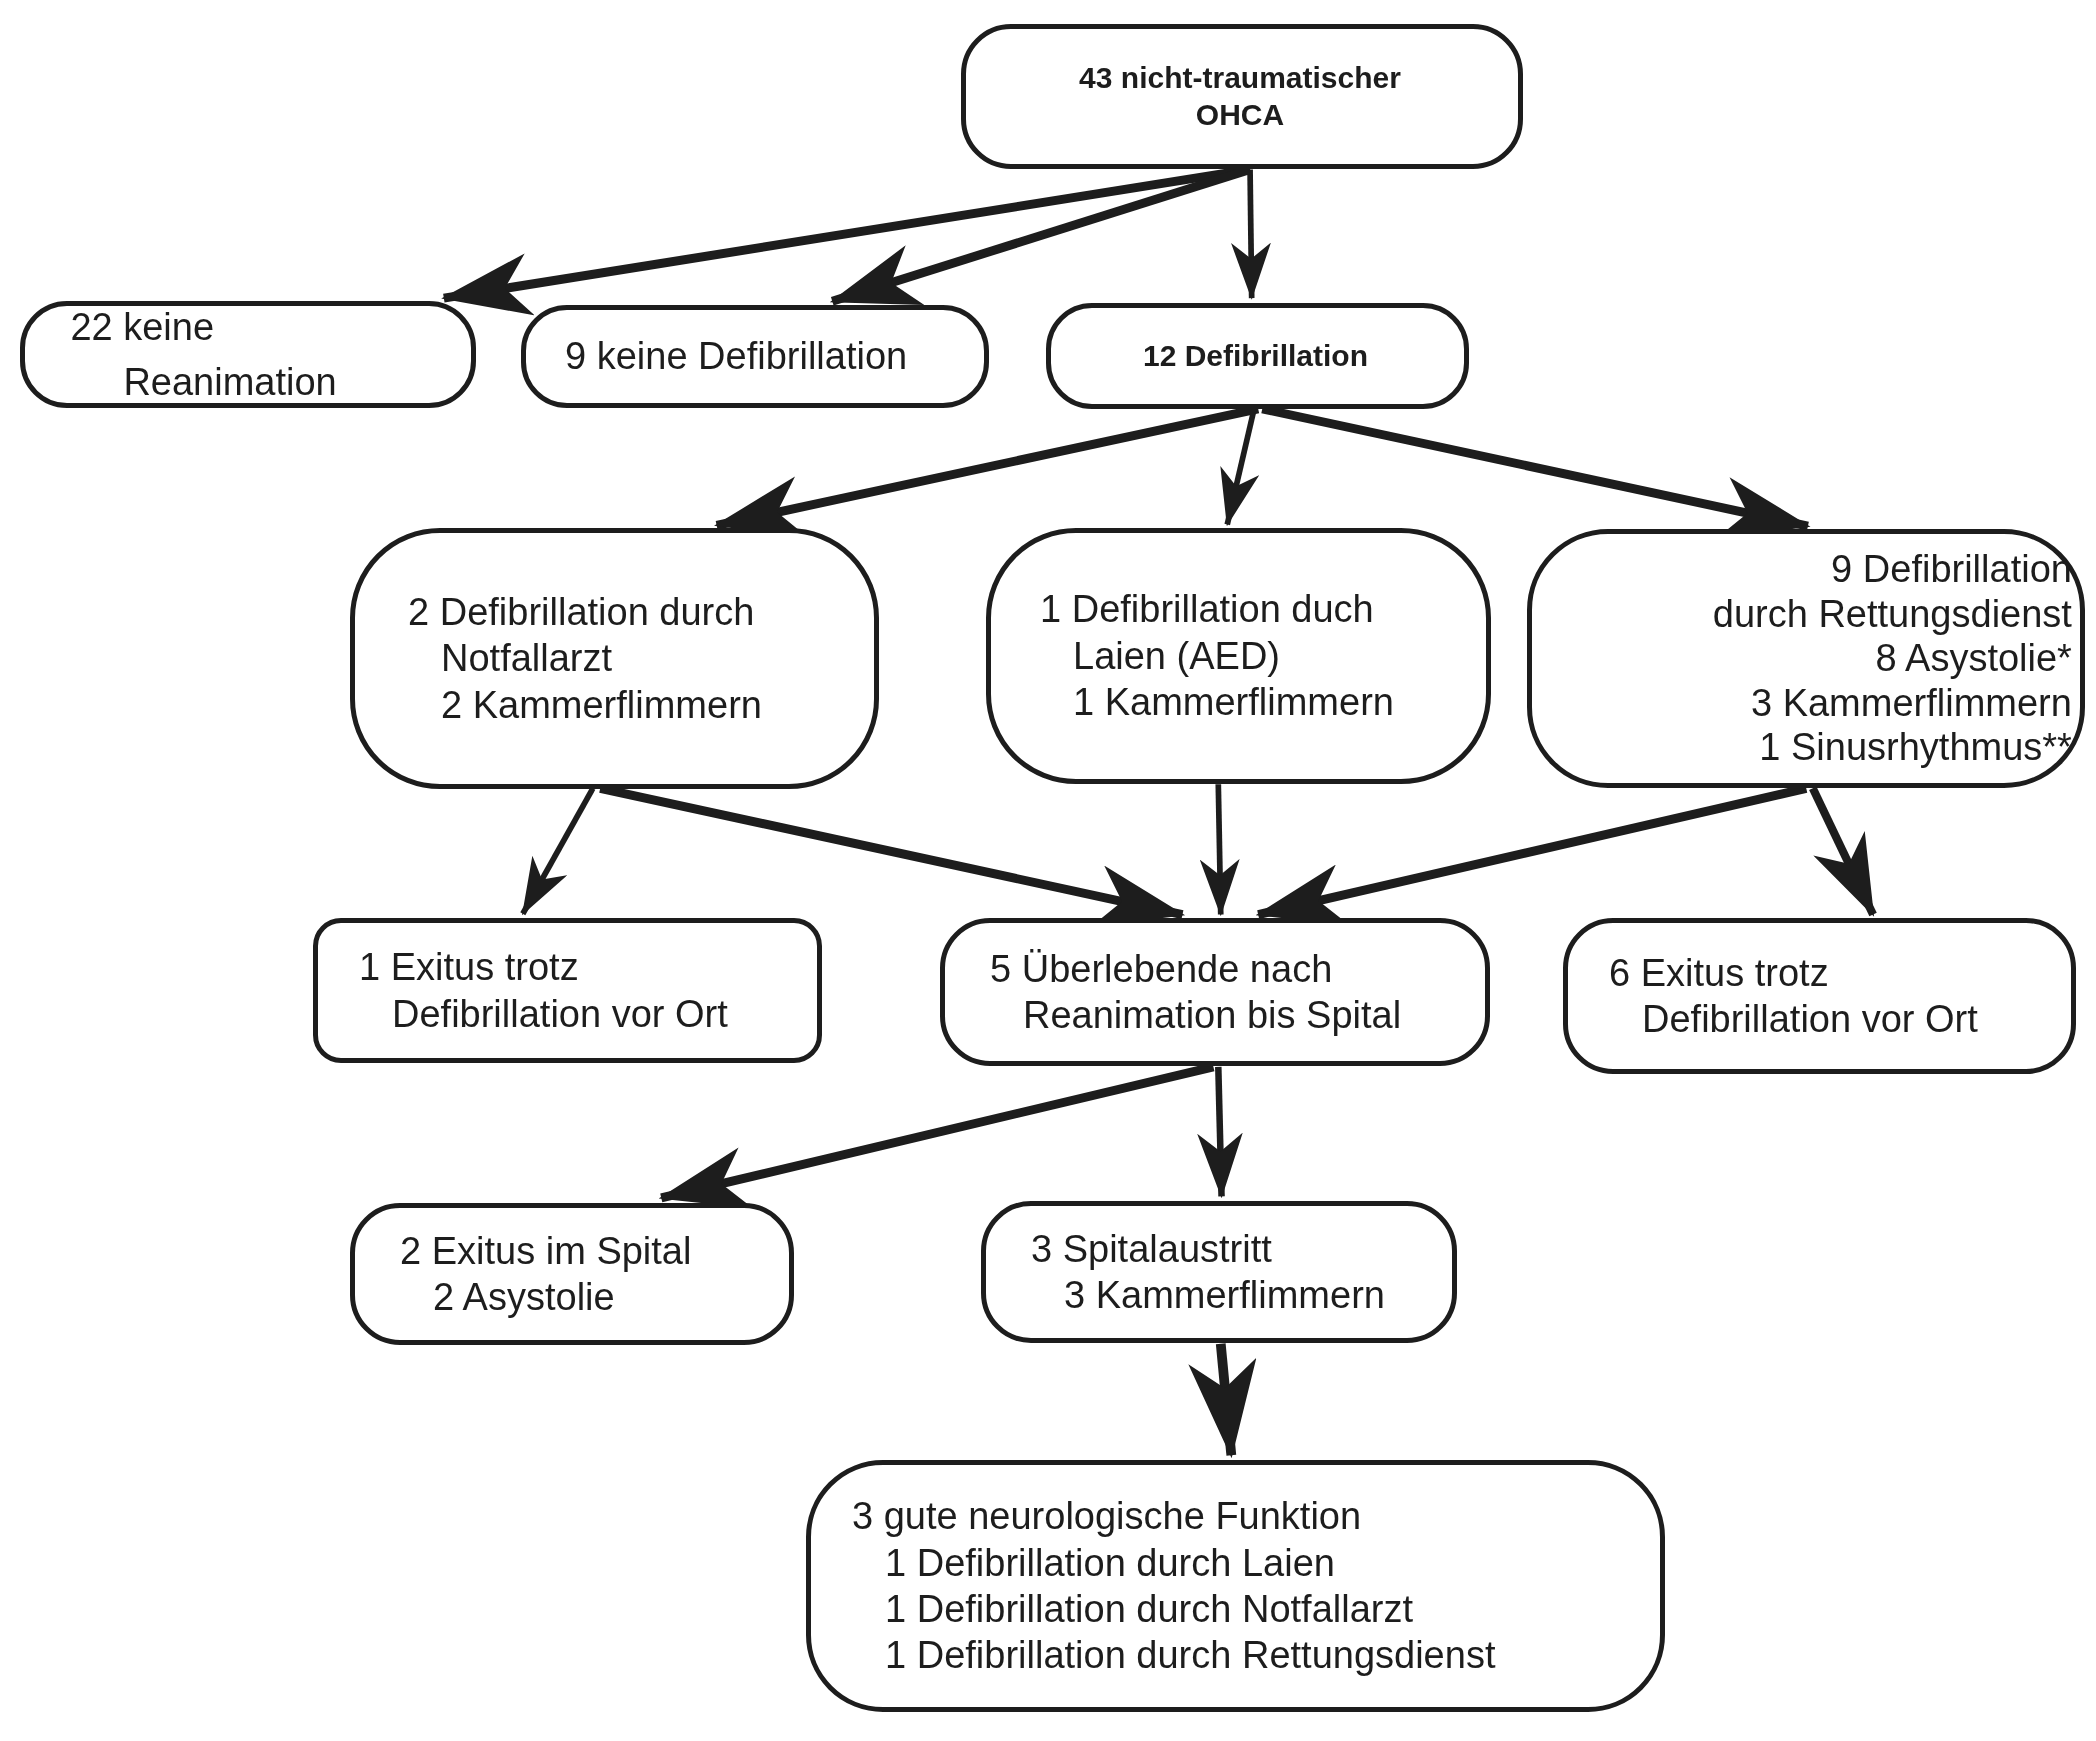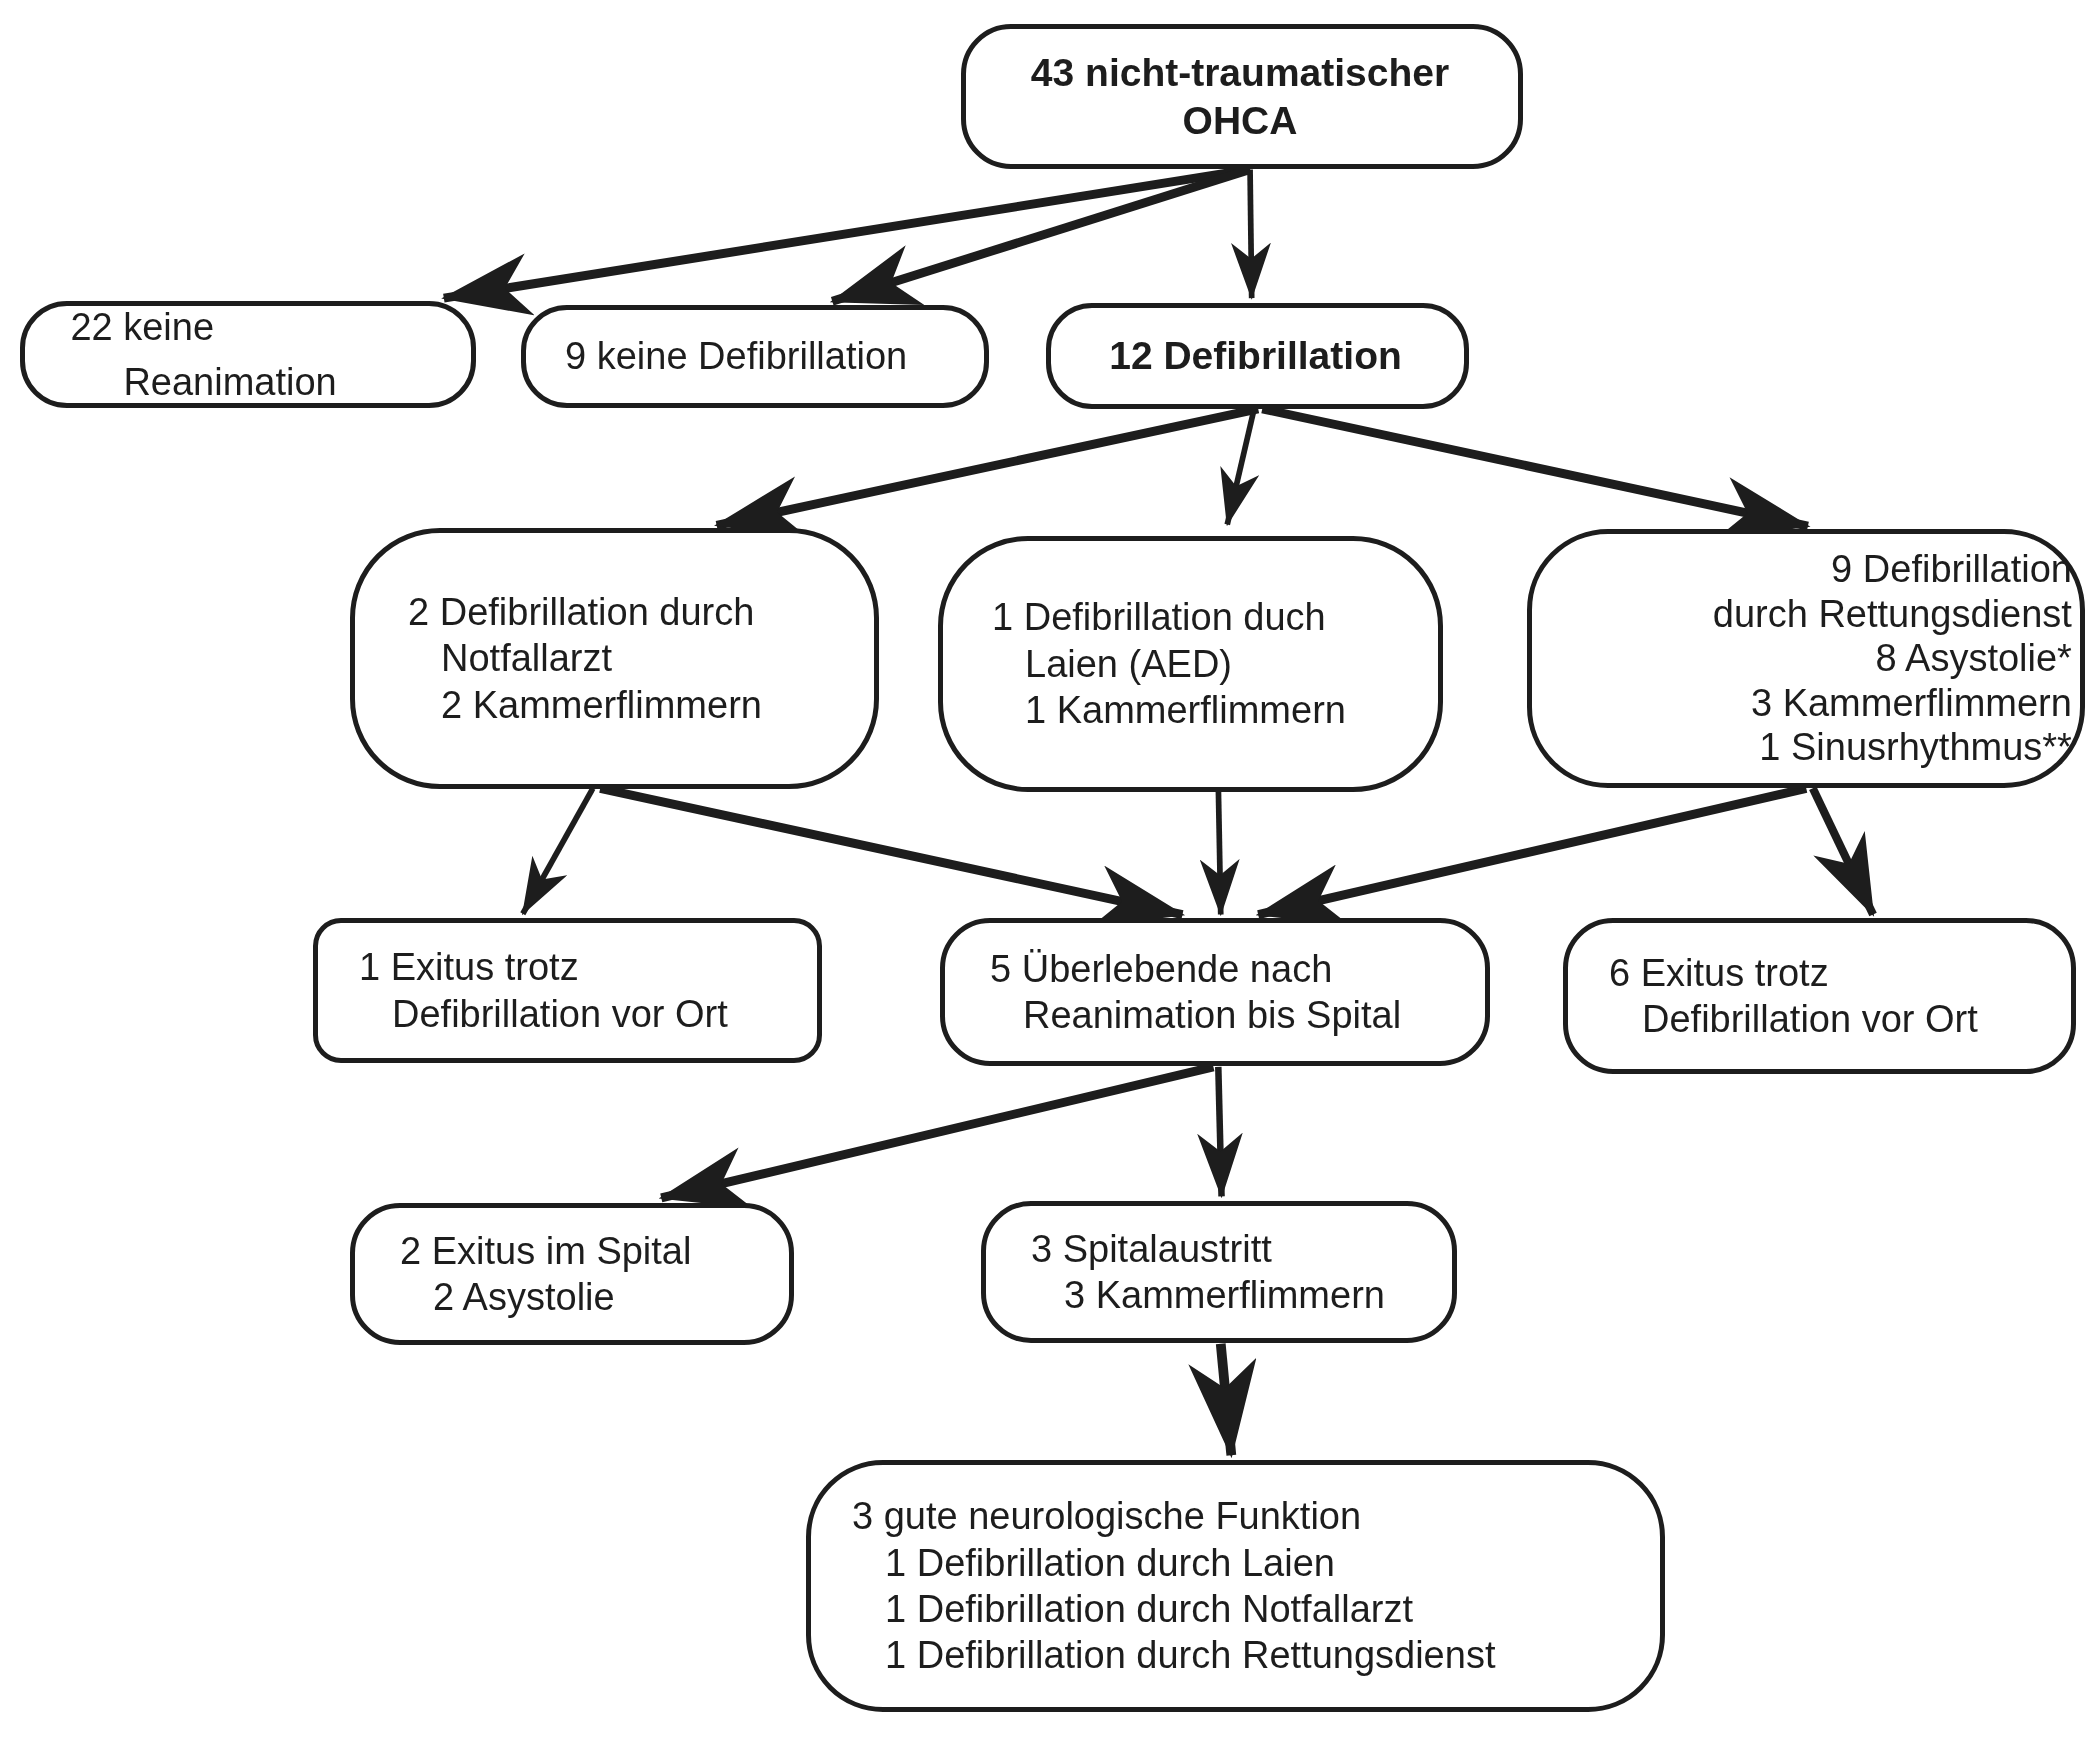--- a/index.html
+++ b/index.html
@@ -25,21 +25,21 @@
     display: flex;
     flex-direction: column;
     justify-content: center;
     font-size: 38px;
     line-height: 1.22;
     padding-left: 45px;
     padding-right: 8.1px;
   }
   .node.bold {
     font-weight: bold;
-    font-size: 39px;
+    font-size: 30px;
     text-align: center;
     padding-left: 0;
     padding-right: 4px;
   }
   .nl { white-space: nowrap; }
   .nl.i1 { padding-left: 33px; }   
   .nl.i2 { padding-left: 53px; }   
   .tight { line-height: 1.12; }
   .semitight { line-height: 1.17; }
 </style>
@@ -89,21 +89,21 @@
   <div class="node bold" style="left:1046px;top:303px;width:423px;height:106px;border-radius:46px;">
     <div class="nl">12 Defibrillation</div>
   </div>
 
   <div class="node" style="left:350px;top:528px;width:529px;height:261px;border-radius:90px;padding-left:53px;">
     <div class="nl">2 Defibrillation durch</div>
     <div class="nl i1">Notfallarzt</div>
     <div class="nl i1">2 Kammerflimmern</div>
   </div>
 
-  <div class="node" style="left:938px;top:528px;width:505px;height:256px;border-radius:90px;padding-left:49px;margin-top:8px;">
+  <div class="node" style="left:986px;top:528px;width:505px;height:256px;border-radius:90px;padding-left:49px;">
     <div class="nl">1 Defibrillation duch</div>
     <div class="nl i1">Laien (AED)</div>
     <div class="nl i1">1 Kammerflimmern</div>
   </div>
 
   <div class="node semitight" style="left:1527px;top:529px;width:558px;height:259px;border-radius:81px;padding-left:42px;text-align:right;">
     <div class="nl">9 Defibrillation</div>
     <div class="nl i1">durch Rettungsdienst</div>
     <div class="nl i1">8 Asystolie*</div>
     <div class="nl i1">3 Kammerflimmern</div>

